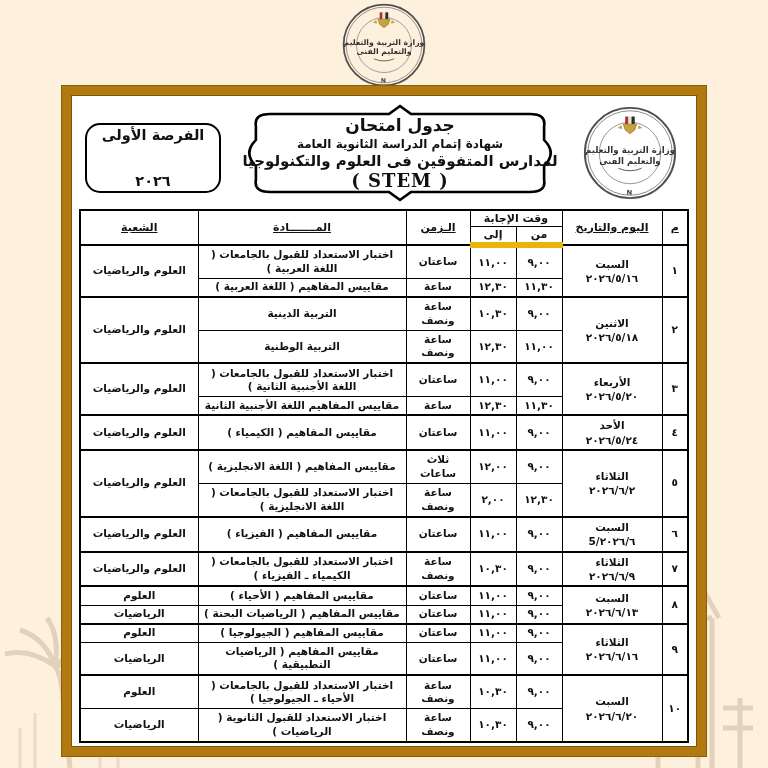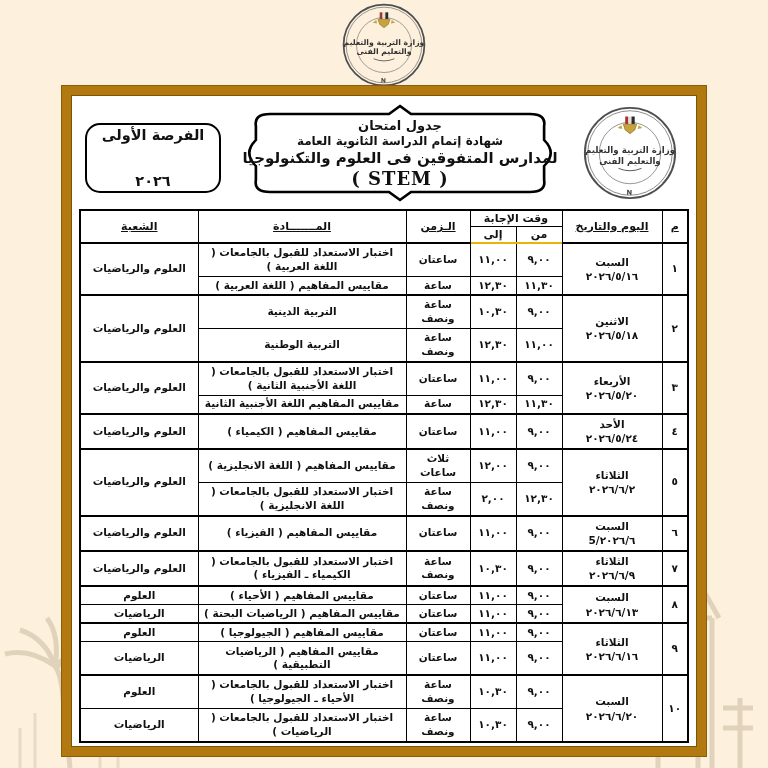--- a/index.html
+++ b/index.html
@@ -28,21 +28,21 @@
   .header-row{display:flex;align-items:center;height:104px;margin-bottom:4px;}
   .header-seal{width:118px;height:100px;flex:0 0 auto;display:flex;align-items:center;justify-content:center;}
   .header-seal svg{width:98px;height:96px;}
   .plaque{flex:1 1 auto;position:relative;height:100px;margin:0 6px;}
   .plaque-svg{position:absolute;inset:0;width:100%;height:100%;}
   .plaque-text{
     position:absolute;inset:0;display:flex;flex-direction:column;
     align-items:center;justify-content:center;text-align:center;
     font-weight:bold;line-height:1.25;padding-top:2px;
   }
-  .plaque-l1{font-size:13px;}
+  .plaque-l1{font-size:17px;}
   .plaque-l2{font-size:12px;}
   .plaque-l3{font-size:15px;}
   .plaque-l4{font-size:18px;font-family:"DejaVu Serif",serif;letter-spacing:1px;}
   .session-box{
     flex:0 0 auto;width:132px;height:66px;margin:10px 8px 0 6px;
     border:2.5px solid #000;border-radius:15px;
     display:flex;flex-direction:column;align-items:center;justify-content:space-between;
     font-weight:bold;font-size:14.5px;line-height:1.4;background:#fff;
   }
   
@@ -50,21 +50,21 @@
     width:100%;height:534px;border-collapse:collapse;table-layout:fixed;
     border:2.5px solid #000;direction:rtl;
   }
   .exam-table th,.exam-table td{
     border:1px solid #000;text-align:center;vertical-align:middle;
     font-weight:bold;padding:1px 3px;background:#fff;
   }
   .exam-table th{font-size:11px;}
   .exam-table td{font-size:10.5px;line-height:1.3;}
   tr.group-start td{border-top:2px solid #000;}
-  thead tr.h2 th{border-bottom:2px solid #eab308;}
+  thead tr.h2 th{border-bottom:6px solid #eab308;}
   thead tr.h1 th[rowspan]{border-bottom:2px solid #000;text-decoration:underline;}
   td.day-cell div{line-height:1.35;}
 </style>
 </head>
 <body>
 
 <svg width="0" height="0" style="position:absolute" aria-hidden="true">
   <defs>
     <symbol id="seal" viewBox="0 0 100 100">
       <circle cx="50" cy="50" r="47" fill="none" stroke="#4f4f4f" stroke-width="2"></circle>
@@ -326,20 +326,20 @@
             <td>٩,٠٠</td>
             <td>١٠,٣٠</td>
             <td>ساعة ونصف</td>
             <td>اختبار الاستعداد للقبول بالجامعات ( الأحياء ـ الجيولوجيا )</td>
             <td>العلوم</td>
           </tr>
           <tr>
             <td>٩,٠٠</td>
             <td>١٠,٣٠</td>
             <td>ساعة ونصف</td>
-            <td>اختبار الاستعداد للقبول بالجامعات ( الرياضيات )</td>
+            <td>اختبار الاستعداد للقبول الثانوية ( الرياضيات )</td>
             <td>الرياضيات</td>
           </tr>
         </tbody>
     </table>
 
   </div>
 </div>
 
 </body></html>

